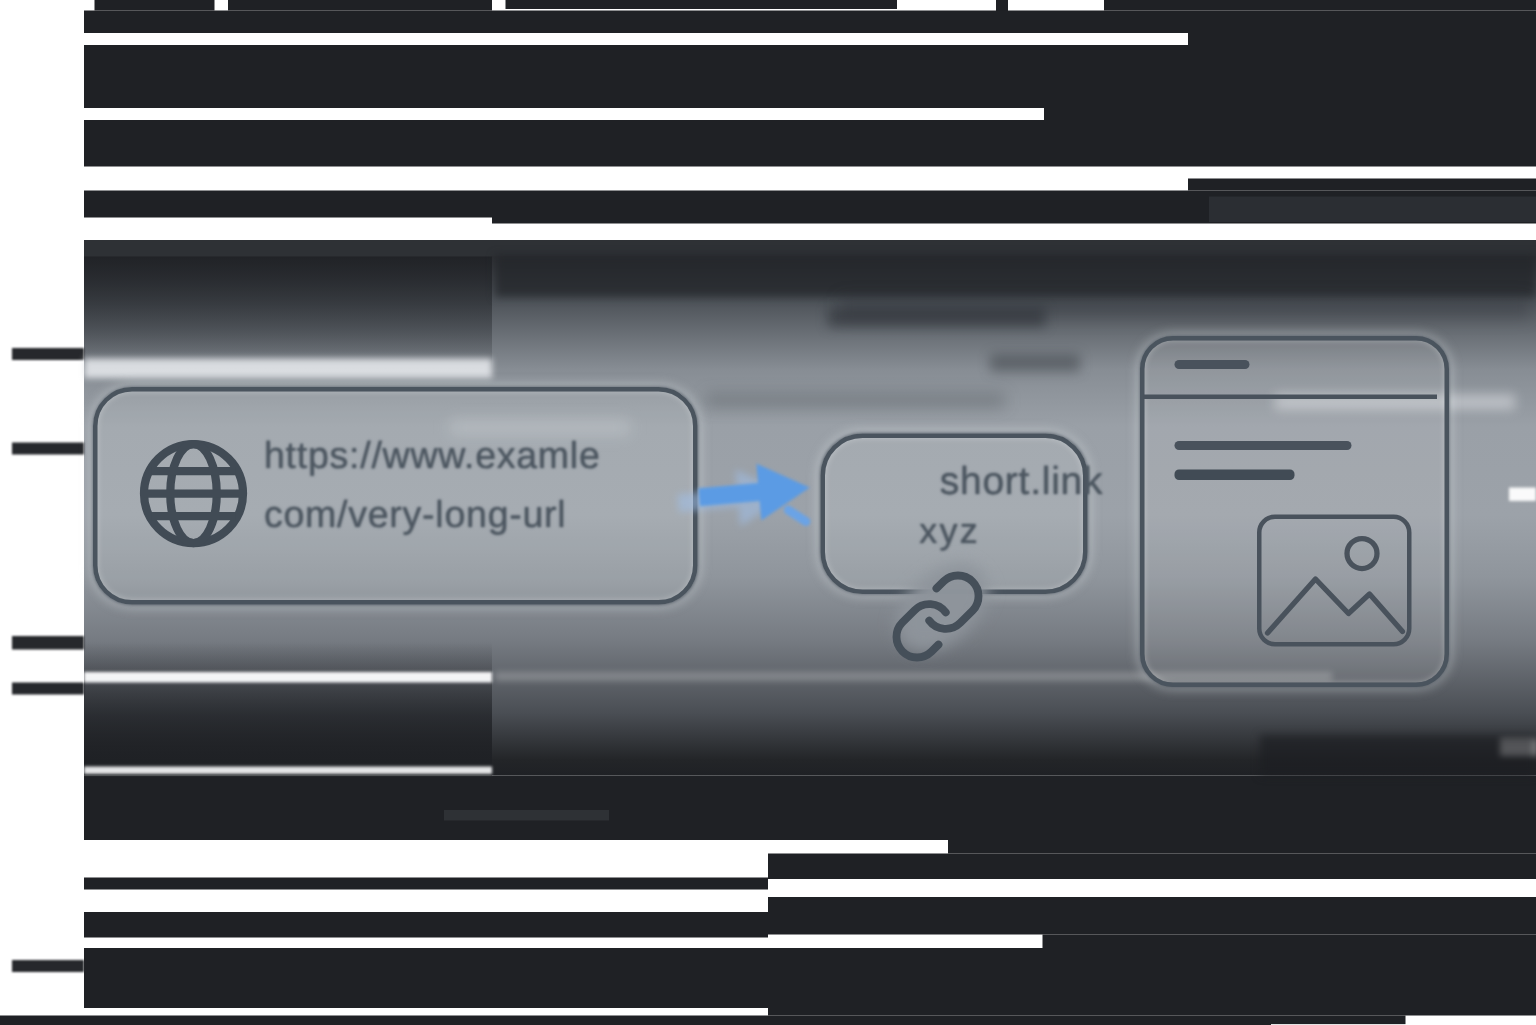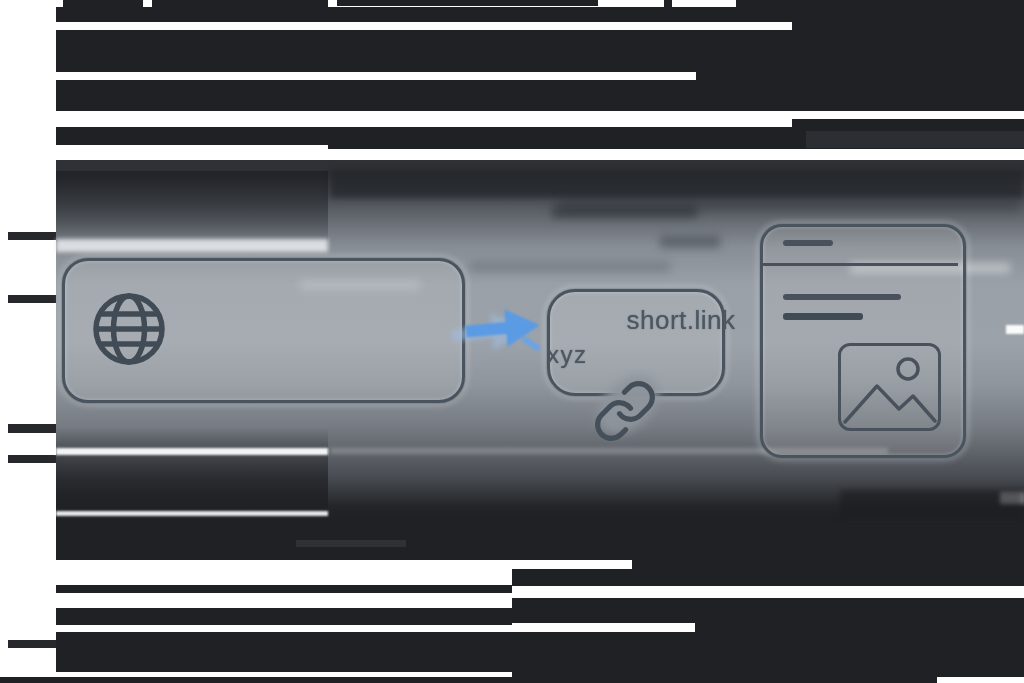--- a/index.html
+++ b/index.html
@@ -34,21 +34,21 @@
   .url-card{left:62px;top:258px;width:397px;height:139px;border-radius:26px;}
   .short-card{left:547px;top:289px;width:172px;height:101px;border-radius:28px;}
   .preview-card{left:760px;top:224px;width:200px;height:228px;border-radius:22px;
     background:rgba(235,238,240,.10);}
   .soft-text{
     position:absolute;color:#4d5761;filter:blur(.55px);
     text-shadow:0 0 1.2px rgba(77,87,97,.9);letter-spacing:.5px;z-index:6;
   }
   .url-text{left:176px;top:285px;width:272px;font-size:25px;line-height:39px;text-align:left;}
   .short-text-1{left:547px;top:303px;width:172px;font-size:26px;line-height:35px;text-align:center;padding-left:48px;}
-  .short-text-2{left:547px;top:338px;width:172px;font-size:24px;line-height:33px;letter-spacing:1.5px;}
+  .short-text-2{left:547px;top:338px;width:172px;font-size:24px;line-height:33px;text-align:center;letter-spacing:1.5px;}
   .icon-svg{position:absolute;z-index:6;}
   .globe{left:92px;top:291px;}
   .chain{left:592px;top:378px;z-index:7;filter:blur(.4px);}
   .chain-halo{
     position:absolute;left:593px;top:382px;width:70px;height:46px;border-radius:50%;
     background:rgba(142,148,155,.98);filter:blur(5px);
     transform:rotate(-42deg);z-index:6;
   }
   .arrow-main{left:464px;top:301px;filter:blur(1.2px);transform:rotate(-5deg);z-index:6;}
   .arrow-echo{left:450px;top:305px;filter:blur(2.6px);opacity:.5;transform:rotate(-5deg);z-index:5;}
@@ -75,20 +75,24 @@
   <div class="card url-card"></div>
   <svg class="icon-svg globe" width="74" height="76" viewBox="0 0 74 76">
     <g fill="none" stroke="#414b55" stroke-width="5.5">
       <circle cx="37" cy="38" r="33"></circle>
       <ellipse cx="37" cy="38" rx="15.5" ry="33"></ellipse>
       <line x1="9" y1="23" x2="65" y2="23"></line>
       <line x1="4" y1="38" x2="70" y2="38"></line>
       <line x1="9" y1="53" x2="65" y2="53"></line>
     </g>
   </svg>
+  <div class="soft-text url-text">
+    <div>https://www.examle</div>
+    <div>com/very-long-url</div>
+  </div>
 
   <svg class="icon-svg arrow-echo" width="84" height="56" viewBox="0 0 84 56">
     <path d="M2,21 h40 v-13 l34,19 -34,19 v-13 h-40 z" fill="#9fc0ec"></path>
   </svg>
   <svg class="icon-svg arrow-main" width="84" height="56" viewBox="0 0 84 56">
     <path d="M2,21 h40 v-13 l34,19 -34,19 v-13 h-40 z" fill="#5b9be4"></path>
     <rect x="56" y="42" width="20" height="6" rx="3" transform="rotate(38 66 45)" fill="#6aa3e6"></rect>
   </svg>
 
   <div class="card short-card"></div>

